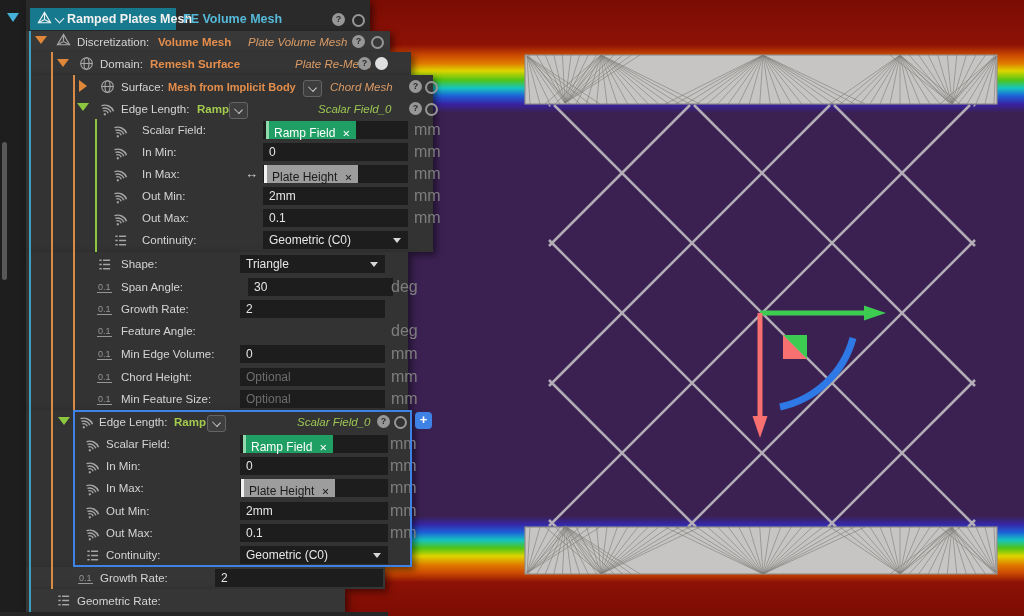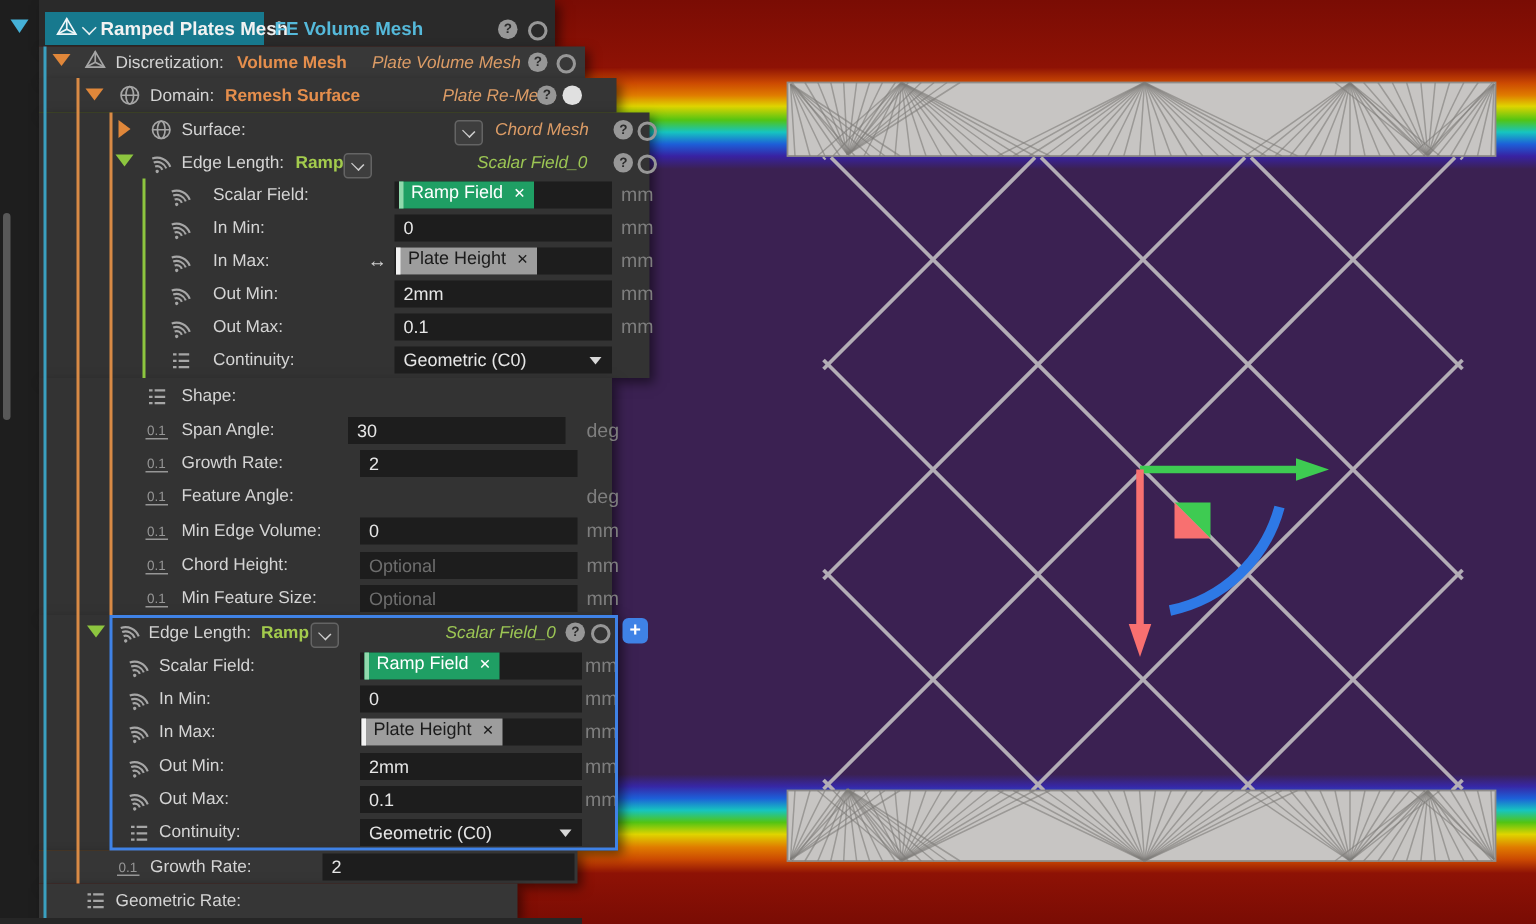--- a/index.html
+++ b/index.html
@@ -15,22 +15,22 @@
   .t-g{color:#a3cb4d;}
   .t-gn{color:#9cc654;}
   .t-cy{color:#55b9da;}
   .t-w{color:#f2f2f2;}
   .fz12{font-size:12.5px;}
   .field{position:absolute;height:18px;background:#1d1d1d;color:#e6e6e6;font-size:12px;line-height:18px;
          padding:0 6px;box-sizing:border-box;white-space:nowrap;z-index:3;}
   .ph{color:#6e6e6e;}
   .caret{position:absolute;right:7px;top:7px;width:0;height:0;border-left:4.5px solid transparent;
          border-right:4.5px solid transparent;border-top:5.5px solid #d8d8d8;}
-  .unit{position:absolute;font-size:13px;line-height:22px;color:#7e7e7e;z-index:3;}
-  .chip{position:absolute;height:18px;font-size:12px;line-height:14px;padding:0 6px 0 5px;white-space:nowrap;z-index:4;}
+  .unit{position:absolute;font-size:16px;line-height:22px;color:#7e7e7e;z-index:3;}
+  .chip{position:absolute;height:18px;font-size:12px;line-height:24px;padding:0 6px 0 5px;white-space:nowrap;z-index:4;}
   .chip .x{margin-left:7px;font-size:9.5px;}
   .chip-g{background:#1f9f64;color:#ffffff;border-left:3px solid #90d9ac;}
   .chip-k{background:#9d9d9d;color:#1b1b1b;border-left:3px solid #f2f2f2;}
   .tri{position:absolute;width:0;height:0;z-index:4;}
   .tri-d{border-left:6px solid transparent;border-right:6px solid transparent;border-top:8px solid #e0873a;}
   .tri-d.g{border-top-color:#8dc63f;}
   .tri-d.c{border-left-width:6.5px;border-right-width:6.5px;border-top:9px solid #45b1d8;}
   .tri-r{border-top:6px solid transparent;border-bottom:6px solid transparent;border-left:8px solid #e0873a;}
   .qi{position:absolute;width:13px;height:13px;border-radius:50%;background:#979797;color:#2c2c2c;
       font-size:9px;font-weight:bold;text-align:center;line-height:13px;z-index:4;}
@@ -375,20 +375,21 @@
   <span class="lbl b t-o" style="left:150px;top:53px;">Remesh Surface</span>
   <span class="lbl it t-on" style="left:295px;top:53px;">Plate Re-Mesh</span>
   <div class="qi" style="left:358px;top:57px;">?</div>
   <div class="di" style="left:375px;top:57px;"></div>
 
   <div class="tri tri-r" style="left:79px;top:80px;"></div>
   <svg class="icon" style="left:100px;top:79px;">
       <use href="#i-globe"></use>
     </svg>
   <span class="lbl" style="left:121px;top:76px;">Surface:</span>
+  <span class="lbl b t-o" style="left:168px;top:76px;font-size:11px;">Mesh from Implicit Body</span>
   <div class="ddchip" style="left:303px;top:80px;"></div>
   <span class="lbl it t-on" style="left:330px;top:76px;">Chord Mesh</span>
   <div class="qi" style="left:409px;top:80px;">?</div>
   <div class="oi" style="left:425px;top:81px;"></div>
 
   <div class="tri tri-d g" style="left:77px;top:103px;"></div>
   <svg class="icon" style="left:100px;top:101px;">
       <use href="#i-ramp"></use>
     </svg>
   <span class="lbl" style="left:121px;top:98px;">Edge Length:</span>
@@ -439,24 +440,25 @@
   <svg class="icon" style="left:113px;top:233px;">
       <use href="#i-list"></use>
     </svg>
   <span class="lbl" style="left:142px;top:229px;">Continuity:</span>
   <div class="field" style="left:263px;top:231px;width:145px;"><span>Geometric (C0)</span><span class="caret"></span></div>
 
   <svg class="icon" style="left:97px;top:257px;">
       <use href="#i-list"></use>
     </svg>
   <span class="lbl" style="left:121px;top:253px;">Shape:</span>
+  <div class="field" style="left:240px;top:255px;width:145px;"><span>Triangle</span><span class="caret"></span></div>
 
   <span class="num01" style="left:97px;top:282px;">0.1</span>
   <span class="lbl" style="left:121px;top:276px;">Span Angle:</span>
-  <div class="field" style="left:232px;top:278px;width:145px;"><span>30</span></div>
+  <div class="field" style="left:248px;top:278px;width:145px;"><span>30</span></div>
   <span class="unit" style="left:391px;top:276px;">deg</span>
 
   <span class="num01" style="left:97px;top:304px;">0.1</span>
   <span class="lbl" style="left:121px;top:298px;">Growth Rate:</span>
   <div class="field" style="left:240px;top:300px;width:145px;"><span>2</span></div>
 
   <span class="num01" style="left:97px;top:326px;">0.1</span>
   <span class="lbl" style="left:121px;top:320px;">Feature Angle:</span>
   <span class="unit" style="left:391px;top:320px;">deg</span>
 

